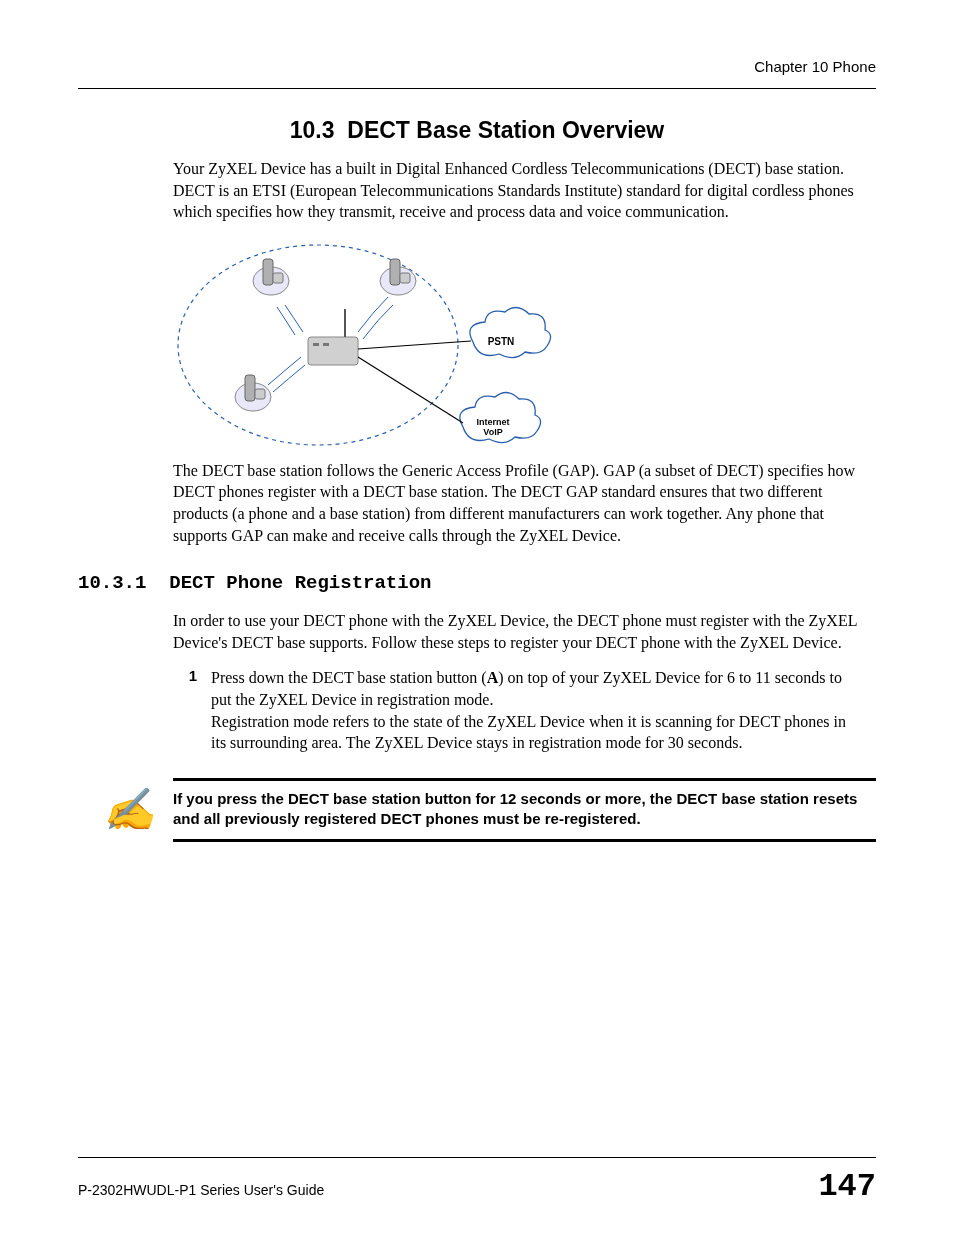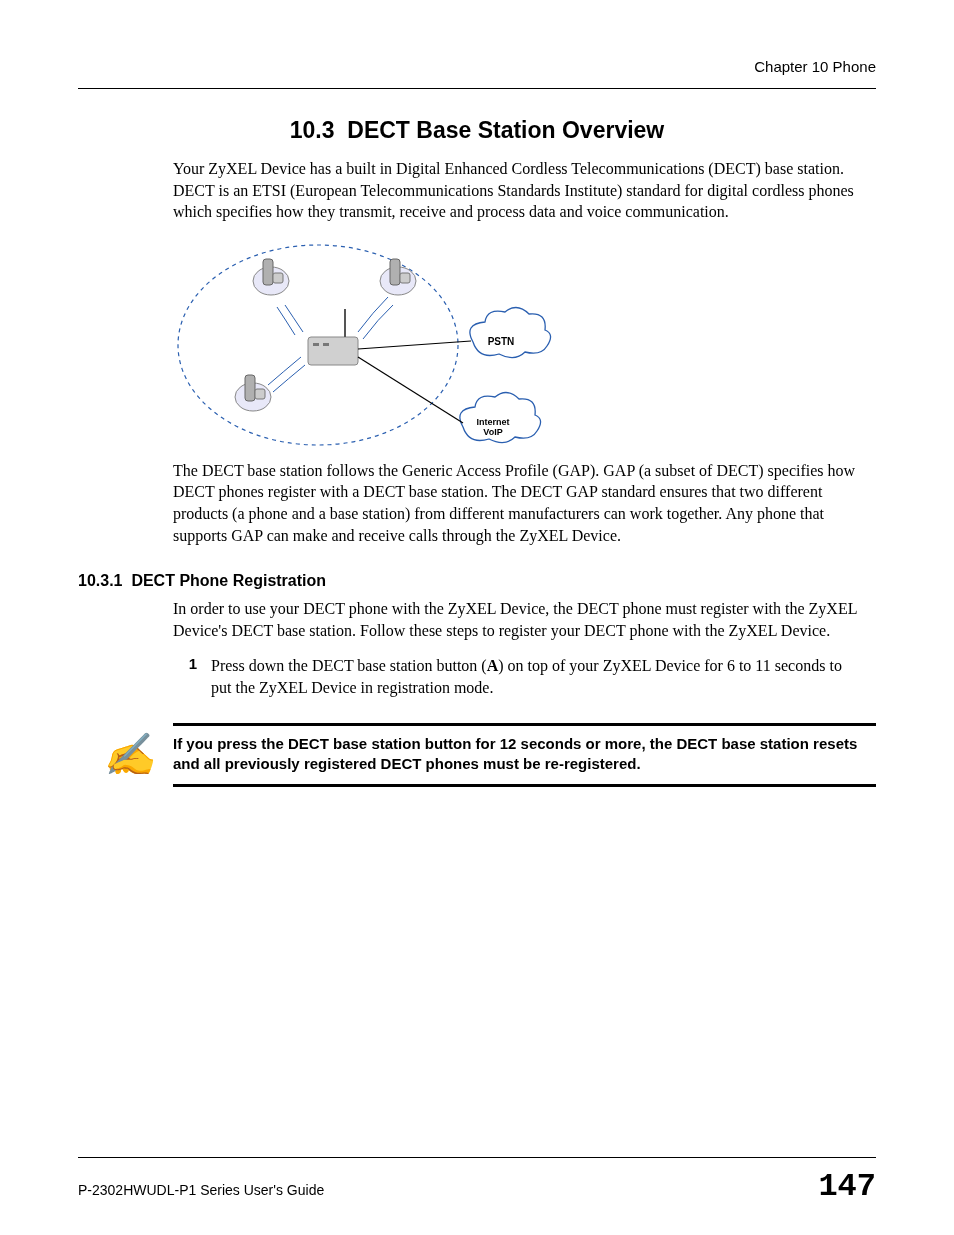--- a/index.html
+++ b/index.html
@@ -29,24 +29,24 @@
     font-family: Arial, Helvetica, sans-serif;
   }
   .h1 {
     font-family: Arial, Helvetica, sans-serif;
     font-weight: bold;
     font-size: 23px;
     margin: 22px 0 14px 0;
     text-align: center;
   }
   .h2 {
-    font-family: Liberation Sans, sans-serif;
-    font-weight: bold;
-    font-size: 16px;
-    margin: 26px 0 8px 0;
+    font-family: Liberation Mono, monospace;
+    font-weight: bold;
+    font-size: 19px;
+    margin: 26px 0 16px 0;
   }
   .body-text {
     margin-left: 95px;
     line-height: 1.35;
     font-size: 16px;
     margin-bottom: 14px;
   }
   .fig-caption {
     margin-left: 95px;
     font-family: Arial, Helvetica, sans-serif;
@@ -200,27 +200,28 @@
       <line x1="185" y1="120" x2="290" y2="186" stroke="#000" stroke-width="1.2"></line>
     </svg>
   </div>
 
   <div class="body-text">The DECT base station follows the Generic Access Profile (GAP). GAP (a subset of DECT) specifies how DECT phones register with a DECT base station. The DECT GAP standard ensures that two different products (a phone and a base station) from different manufacturers can work together. Any phone that supports GAP can make and receive calls through the ZyXEL Device.</div>
 
   <div class="h2">
     <span>10.3.1</span>&nbsp;&nbsp;<span>DECT Phone Registration</span>
   </div>
 
-  <div class="body-text">In order to use your DECT phone with the ZyXEL Device, the DECT phone must register with the ZyXEL Device's DECT base station. Follow these steps to register your DECT phone with the ZyXEL Device.</div>
+  <div class="body-text">In order to use your DECT phone with the ZyXEL Device, the DECT phone must register with the ZyXEL Device's DECT base supports. Follow these steps to register your DECT phone with the ZyXEL Device.</div>
 
   <div class="ordered-list">
     <span class="list-num">1</span>
     <span class="list-content">
       <span>Press down the DECT base station button (</span><b>A</b><span>) on top of your ZyXEL Device for 6 to 11 seconds to put the ZyXEL Device in registration mode.</span>
       <br>
+      <span>Registration mode refers to the state of the ZyXEL Device when it is scanning for DECT phones in its surrounding area. The ZyXEL Device stays in registration mode for 30 seconds.</span>
     </span>
   </div>
 
   <div class="note-block">
     <span class="note-icon">✍</span>
     <div class="note-text">If you press the DECT base station button for 12 seconds or more, the DECT base station resets and all previously registered DECT phones must be re-registered.</div>
   </div>
 
   <div class="footer">
     <span class="footer-left">P-2302HWUDL-P1 Series User's Guide</span>

